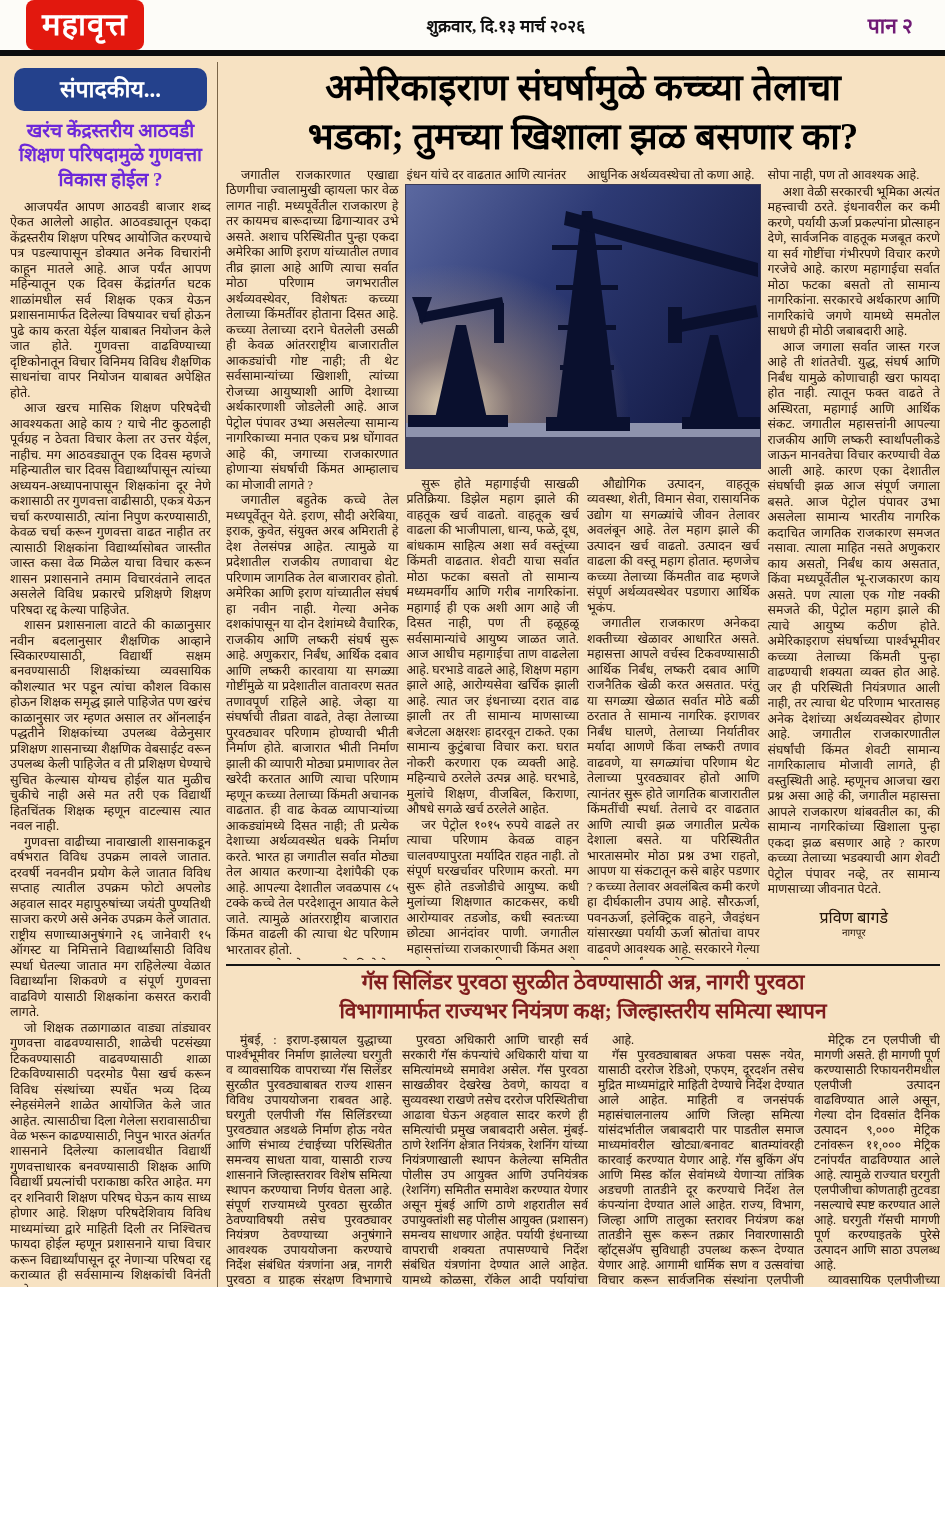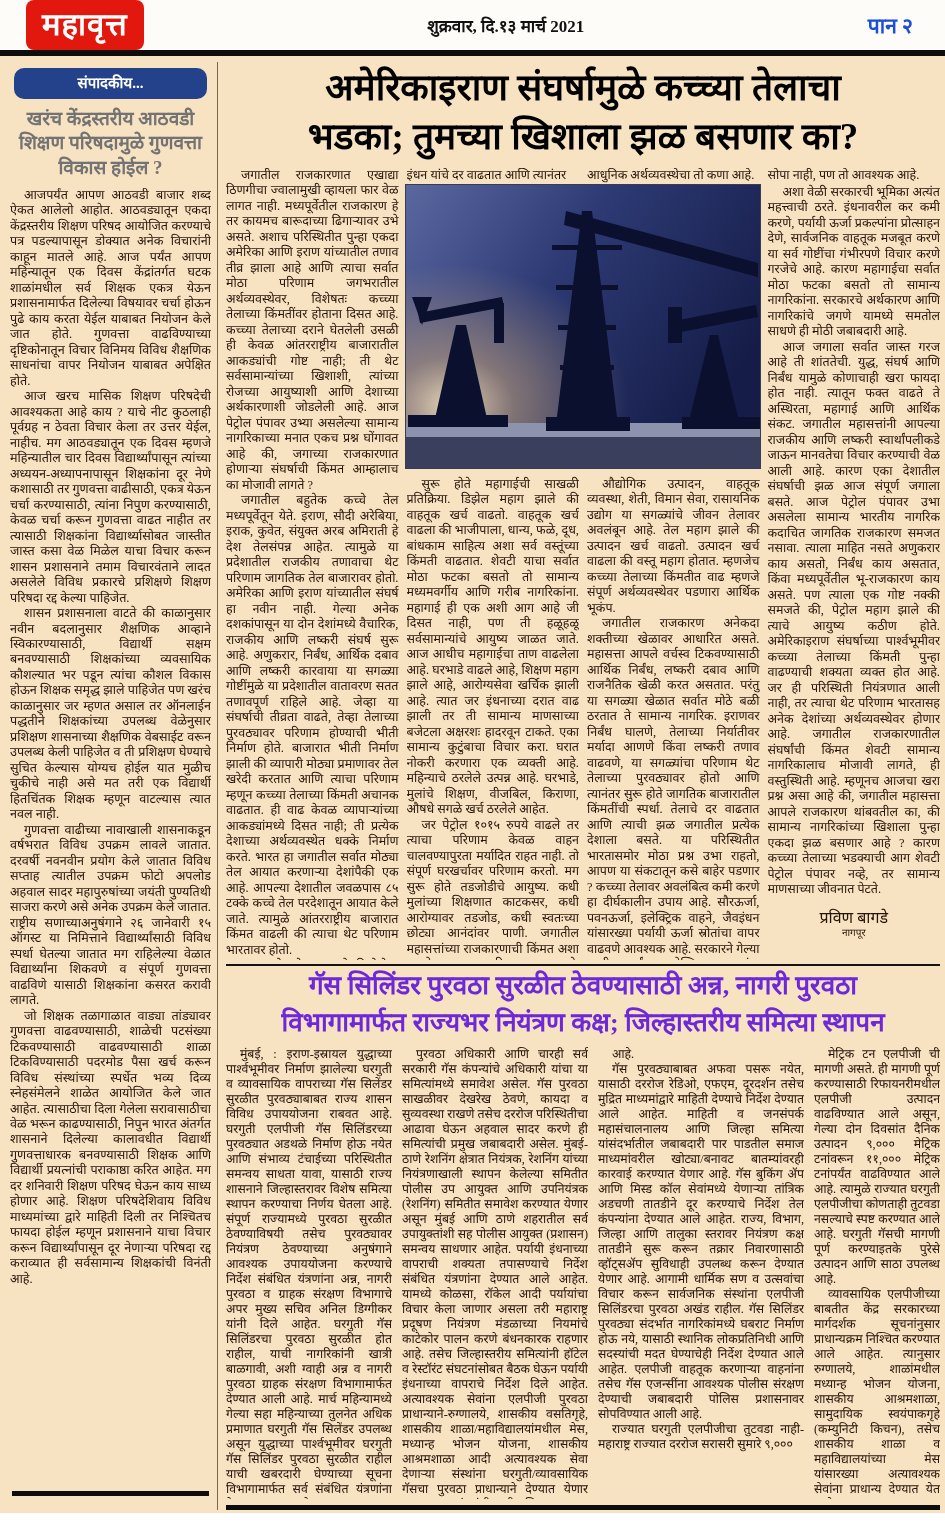--- a/index.html
+++ b/index.html
@@ -1,42 +1,42 @@
 <!DOCTYPE html>
 <html><head>
 <meta charset="utf-8">
 <style>
   html,body{margin:0;padding:0;}
   .page{
-    width:945px;height:1513px;position:relative;overflow:hidden;
+    width:945px;height:1287px;position:relative;overflow:hidden;
     background:#f7e2c2;font-family:"Liberation Serif",serif;color:#241307;
   }
   
   .masthead{
     height:56px;background:#fdfcf8;display:flex;align-items:center;
     padding:0 26px;box-sizing:border-box;border-bottom:6px solid #0d0d0d;
   }
   .logo-box{
     background:#e2180e;color:#ffffff;font-weight:bold;font-size:31px;
     padding:2px 16px 6px 16px;border-radius:8px;letter-spacing:1px;
   }
   .masthead-date{flex:1;text-align:center;font-weight:bold;font-size:17px;color:#111;}
-  .masthead-page{font-weight:bold;font-size:21px;color:#1d4ed8;padding-right:6px;}
+  .masthead-page{font-weight:bold;font-size:21px;color:#701a75;padding-right:6px;}
   
   .content{display:flex;padding:6px 5px 0 6px;box-sizing:border-box;}
   .editorial{
     width:212px;flex:0 0 212px;padding:4px 6px 0 4px;box-sizing:border-box;
     border-right:1px solid #7a6548;
   }
   .ed-banner{
-    background:#24418c;color:#fff;font-weight:bold;font-size:15px;
+    background:#24418c;color:#fff;font-weight:bold;font-size:23px;
     text-align:center;border-radius:10px;padding:4px 2px 7px 2px;margin:2px 4px 8px 4px;
   }
   .ed-heading{
-    color:#737373;font-weight:bold;font-size:19px;line-height:1.28;
+    color:#6d28d9;font-weight:bold;font-size:19px;line-height:1.28;
     text-align:center;margin:0 0 8px 0;font-family:Liberation Serif, serif;
   }
   .ed-body{font-size:12.6px;line-height:1.23;text-align:justify;height:1295px;overflow:hidden;margin-top:7px;}
   .ed-body p{margin:0;text-indent:14px;}
   .ed-endbar{height:5px;background:#0d0d0d;margin:8px 2px 0 2px;}
   
   .main-area{flex:1;padding:0 0 0 8px;box-sizing:border-box;}
   .lead-headline{
     text-align:center;font-weight:bold;color:#000;font-size:37px;
     line-height:1.32;margin:2px 0 6px 0;font-family:Liberation Serif, serif;
@@ -49,40 +49,40 @@
   .lead-photo{
     position:absolute;left:180px;top:17px;width:354px;height:283px;
     background:#1b2350;box-shadow:0 0 0 1px #3b3b56;
   }
   .author-block{margin-top:10px;text-align:center;font-weight:normal;}
   .author-name{font-size:16px;}
   .author-city{font-size:10px;}
   
   .section-rule{border:none;border-top:2px solid #141414;margin:4px 0 2px 0;}
   .bottom-headline{
-    text-align:center;font-weight:bold;color:#6d28d9;font-size:26px;
+    text-align:center;font-weight:bold;color:#7f1d1d;font-size:21px;
     line-height:1.42;margin:2px 0 6px 0;
   }
   .bottom-cols{display:flex;gap:10px;height:452px;overflow:hidden;}
   .b-col{font-size:12.3px;line-height:1.22;text-align:justify;overflow:hidden;}
   .b-col p{margin:0;text-indent:14px;}
   .b-col1{flex:0 0 166px;}
   .b-col2{flex:0 0 186px;}
   .b-col3{flex:0 0 206px;}
   .b-col4{flex:1;}
   .bottom-endbar{height:5px;background:#0d0d0d;margin-top:6px;}
 </style>
 </head>
 <body>
 
 <div class="page">
 
   <div class="masthead">
     <div class="logo-box">महावृत्त</div>
-    <div class="masthead-date">शुक्रवार, दि.१३ मार्च 2021</div>
+    <div class="masthead-date">शुक्रवार, दि.१३ मार्च २०२६</div>
     <div class="masthead-page">पान २</div>
   </div>
 
   <div class="content">
 
     <div class="editorial">
       <div class="ed-banner">संपादकीय...</div>
       <div class="ed-heading">खरंच केंद्रस्तरीय आठवडी शिक्षण परिषदामुळे गुणवत्ता विकास होईल ?</div>
       <div class="ed-body">
           <p>आजपर्यंत आपण आठवडी बाजार शब्द ऐकत आलेलो आहोत. आठवड्यातून एकदा केंद्रस्तरीय शिक्षण परिषद आयोजित करण्याचे पत्र पडल्यापासून डोक्यात अनेक विचारांनी काहून मातले आहे. आज पर्यंत आपण महिन्यातून एक दिवस केंद्रांतर्गत घटक शाळांमधील सर्व शिक्षक एकत्र येऊन प्रशासनामार्फत दिलेल्या विषयावर चर्चा होऊन पुढे काय करता येईल याबाबत नियोजन केले जात होते. गुणवत्ता वाढविण्याच्या दृष्टिकोनातून विचार विनिमय विविध शैक्षणिक साधनांचा वापर नियोजन याबाबत अपेक्षित होते.</p>

